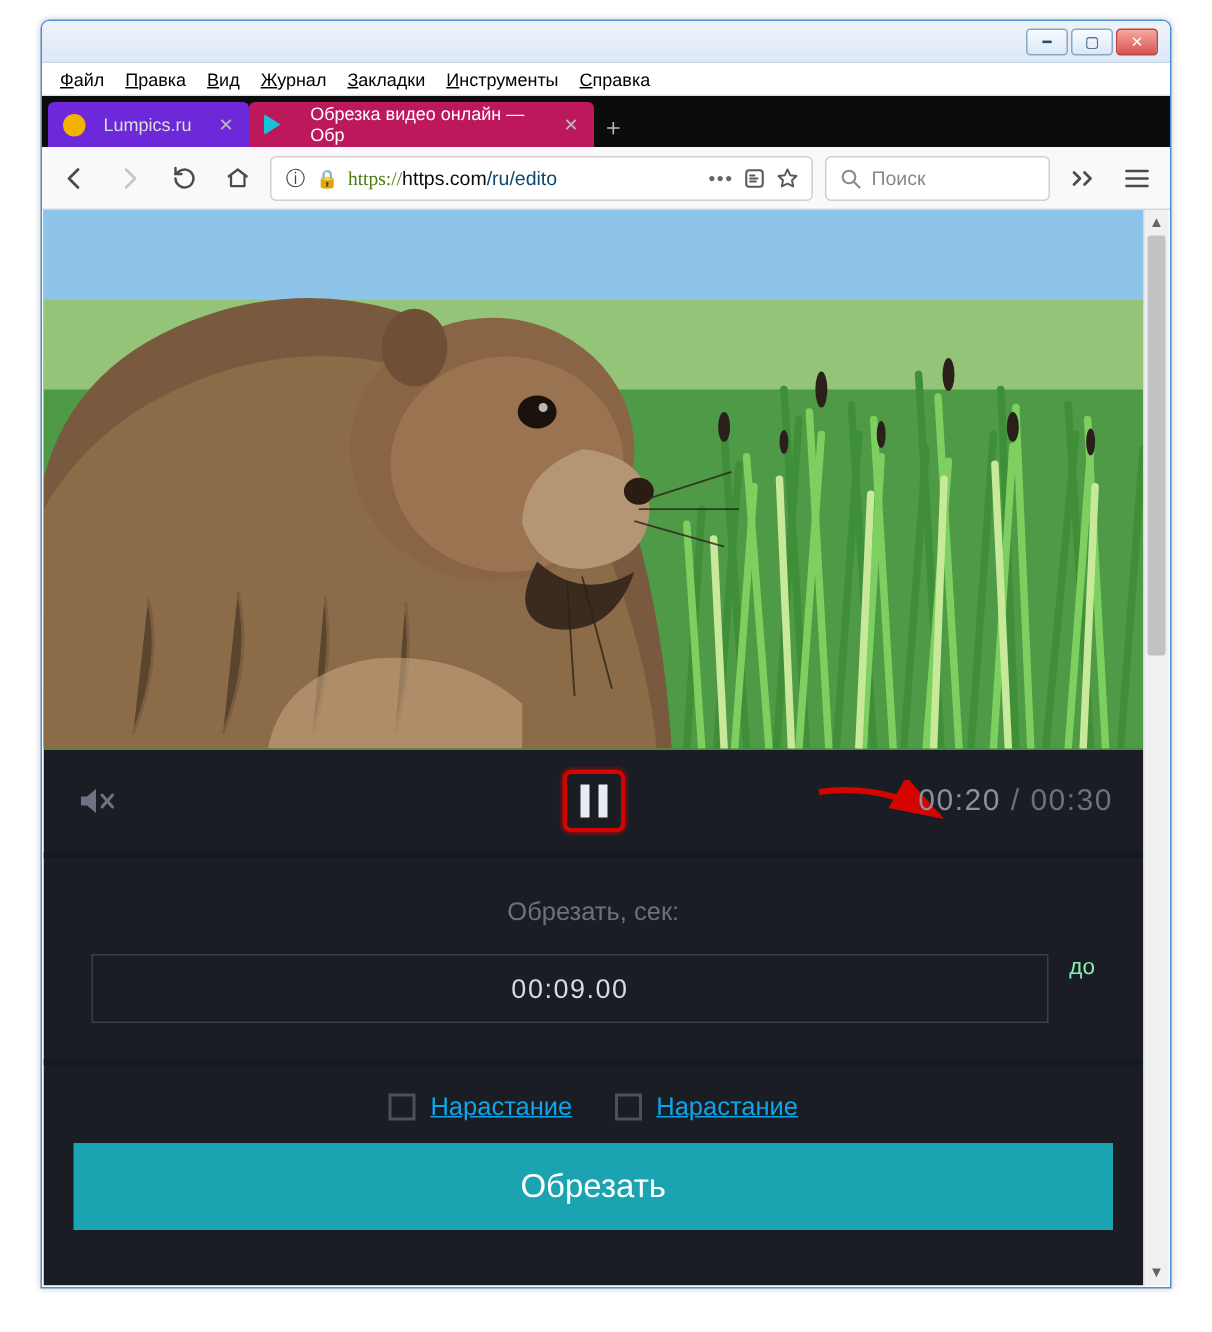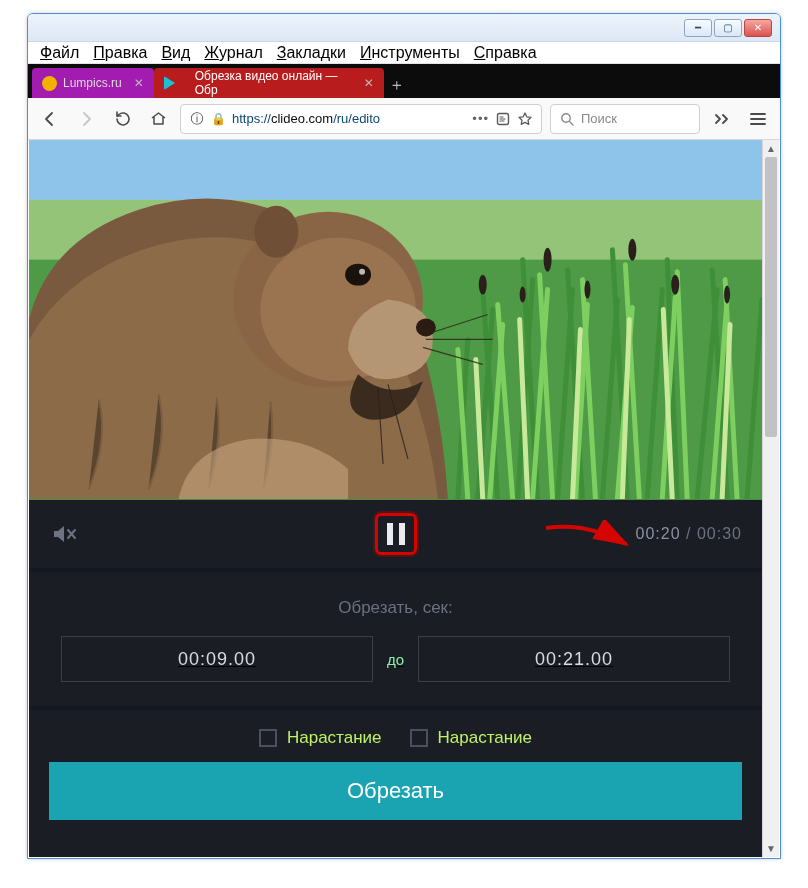--- a/index.html
+++ b/index.html
@@ -5,43 +5,43 @@
 * { box-sizing: border-box; margin: 0; padding: 0; font-family: "Segoe UI", Tahoma, sans-serif; }
 body { background: #fff; width: 808px; height: 888px; position: relative; overflow: hidden; }
 
 
 .win { position: absolute; left: 27px; top: 13px; width: 754px; height: 846px; border: 1px solid #4a90d9; border-radius: 6px 6px 0 0; background: #fff; box-shadow: 0 0 4px rgba(0,0,0,.2); overflow: hidden; }
 .titlebar { height: 28px; background: linear-gradient(#eef3fa,#dde8f6); display: flex; align-items: center; padding: 0 8px; border-bottom: 1px solid #c8d6ea; }
 .titlebar .wbtns { margin-left: auto; display: flex; gap: 2px; }
 .wbtn { width: 28px; height: 18px; border: 1px solid #8aa6c7; border-radius: 3px; display:flex; align-items:center; justify-content:center; font-size:10px; background:linear-gradient(#f6fbff,#dbe8f7); color:#2b4a6f; cursor: default;}
 .wbtn.close { background: linear-gradient(#f6a7a0,#d9534f); border-color:#b94540; color:#fff; }
 
-.menubar { height: 22px; display:flex; align-items:center; gap: 2px; padding: 0 6px; font-size:16px; border-bottom:1px solid #dfe4eb; }
+.menubar { height: 22px; display:flex; align-items:center; gap: 2px; padding: 0 6px; font-size:12px; border-bottom:1px solid #dfe4eb; }
 .menubar span { padding: 2px 6px; }
 .menubar span u { text-decoration: underline; }
 
 .tabstrip { height: 34px; background:#0c0c0d; display:flex; align-items:flex-end; padding: 0 4px; }
 .tab { height: 30px; display:flex; align-items:center; gap:6px; padding: 0 10px; color:#ddd; font-size:12px; max-width: 230px; border-top-left-radius:4px; border-top-right-radius:4px; position:relative;}
-.tab.inactive { background:#a21caf; }
-.tab.active { background:#b91c1c; color:#fff;gap:20px; }
+.tab.inactive { background:#6d28d9;gap:12px; }
+.tab.active { background:#be185d; color:#fff;gap:20px; }
 .tab .tclose { margin-left:6px; font-size:12px; color:#bbb; }
 .newtab { width:26px; height:26px; display:flex; align-items:center; justify-content:center; color:#bbb; font-size:16px; }
 .favicon { width:15px; height:15px; border-radius:50%; display:inline-block; }
 .fav-lump { background:#f2b300; }
 .fav-clid { position:relative; width:0;height:0; border-top:7px solid transparent; border-bottom:7px solid transparent; border-left:11px solid #17c2d8; border-radius:2px; }
 
 .navbar { height: 42px; background:#f9f9fa; border-bottom:1px solid #d7d7db; display:flex; align-items:center; padding: 0 8px; gap:8px; }
 .nbtn { width:28px; height:28px; display:flex; align-items:center; justify-content:center; color:#4a4a4f; border-radius:4px; }
 .nbtn.disabled{ color:#bcbcbf; }
 .urlbar, .searchbar { height:30px; border:1px solid #cfcfd3; border-radius:4px; background:#fff; display:flex; align-items:center; padding: 0 8px; gap:6px; font-size:13px; color:#444; }
 .urlbar { flex:1 1 auto; min-width: 260px; }
 .searchbar { width: 150px; color:#888; }
 .urlbar .lock { color:#12bc00; font-size:12px; }
 .urlbar .txt { flex:1; white-space:nowrap; overflow:hidden; text-overflow:ellipsis; color:#333;}
-.urlbar .proto { color:#0c4a6e;}
+.urlbar .proto { color:#4d7c0f;font-family:Liberation Serif, serif;}
 .urlbar .host { color:#0c0c0d;}
 .urlbar .path { color:#0c4a6e;text-align:right;}
 .urlbar .dots { color:#666; letter-spacing:1px; }
 .iconbox { width:16px; height:16px; display:inline-flex; align-items:center; justify-content:center;}
 
 
 .page { position:absolute; top:126px; left:1px; right:1px; bottom:1px; background:#fff; display:flex; }
 .page-inner { flex:1; overflow:hidden; position:relative; }
 .scrollbar { width:17px; background:#f0f0f0; border-left:1px solid #d7d7db; position:relative; }
 .scrollbar .arrow { height:17px; display:flex; align-items:center; justify-content:center; color:#666; font-size:10px; }
@@ -49,32 +49,32 @@
 
 .editor { position:absolute; inset:0; background:#1a1d24; display:flex; flex-direction:column; }
 .video { height:360px; background:linear-gradient(180deg,#7fb6e8 0%, #86bde9 18%, #a6cfa0 24%, #5fa84f 45%, #4a8b42 100%); position:relative; overflow:hidden; }
 .video svg { position:absolute; inset:0; }
 
 .controls { height:68px; display:flex; align-items:center; justify-content:center; position:relative; }
 .mute { position:absolute; left:22px; color:#6d7380; font-size:20px; display:flex; align-items:center;}
 .pause { width:42px; height:42px; border:3px solid #d40500; border-radius:6px; display:flex; align-items:center; justify-content:center; color:#e8eaf0; box-shadow: 0 0 0 2px rgba(212,5,0,.25);}
 .pause .bars { display:flex; gap:6px; }
 .pause .bars span { width:6px; height:22px; background:#e9ebf0; }
-.timecode { position:absolute; right:20px; color:#6b7180; font-size:16px; letter-spacing:1px;}
+.timecode { position:absolute; right:20px; color:#6b7180; font-size:20px; letter-spacing:1px;}
 .timecode .cur { color:#8b90a0; }
 .arrow-ann { position:absolute; right:130px; top:20px; }
 
 .section-trim { padding: 26px 32px 24px; border-top: 4px solid #141820; border-bottom: 4px solid #141820;}
 .section-trim .lbl { text-align:center; color:#6b7180; font-size:17px; margin-bottom:18px; }
-.trim-row { display:flex; align-items:center; gap:14px;text-decoration:underline; }
+.trim-row { display:flex; align-items:flex-start; gap:14px; }
 .inp { flex:1; height:46px; border:1px solid #3a3f4c; background:transparent; color:#d8dbe3; font-size:18px; text-align:center; letter-spacing:1px; }
 .to { color:#86efac; font-size:15px; }
 
 .section-fade { padding:18px 0 14px; display:flex; justify-content:center; gap:28px; }
-.chk { display:flex; align-items:center; gap:10px; color:#bef264; font-size:17px; }
+.chk { display:flex; align-items:center; gap:10px; color:#0ea5e9; font-size:17px;text-decoration:underline; }
 .chk .box { width:18px; height:18px; border:2px solid #4b5060; }
 
 .cta { margin: 0 20px 0; height:58px; background:#1aa3b1; color:#fff; font-size:22px; display:flex; align-items:center; justify-content:center; font-weight:400;}
 
 </style>
 </head>
 <body>
 
 <div class="win">
 
@@ -130,21 +130,21 @@
     <div class="nbtn">
       <svg width="17" height="17" viewBox="0 0 17 17">
           <path d="M2 8l6.5-5L15 8M4 7v7h9V7" fill="none" stroke="#4a4a4f" stroke-width="1.5" stroke-linejoin="round"></path>
         </svg>
     </div>
 
     <div class="urlbar">
       <span class="iconbox">ⓘ</span>
       <span class="lock">🔒</span>
       <span class="txt">
-        <span class="proto">https://</span><span class="host">clideo.com</span><span class="path">/ru/edito</span>
+        <span class="proto">https://</span><span class="host">https.com</span><span class="path">/ru/edito</span>
       </span>
       <span class="dots">•••</span>
       <span class="iconbox">
         <svg width="16" height="16" viewBox="0 0 16 16">
             <rect x="2.5" y="2.5" width="11" height="11" rx="2" fill="none" stroke="#5a5a5e" stroke-width="1.4"></rect>
             <path d="M5 6h3M5 8h5M5 10h4" stroke="#5a5a5e" stroke-width="1.2" stroke-linecap="round"></path>
           </svg>
       </span>
       <span class="iconbox">
         <svg width="16" height="16" viewBox="0 0 16 16">
@@ -306,21 +306,20 @@
             <span> / </span>
             <span>00:30</span>
           </div>
         </div>
 
         <div class="section-trim">
           <div class="lbl">Обрезать, сек:</div>
           <div class="trim-row">
             <input class="inp" value="00:09.00" style="">
             <span class="to">до</span>
-            <input class="inp" value="00:21.00" style="">
           </div>
         </div>
 
         <div class="section-fade">
           <label class="chk">
             <span class="box"></span>
             <span>Нарастание</span>
           </label>
           <label class="chk">
             <span class="box"></span>

